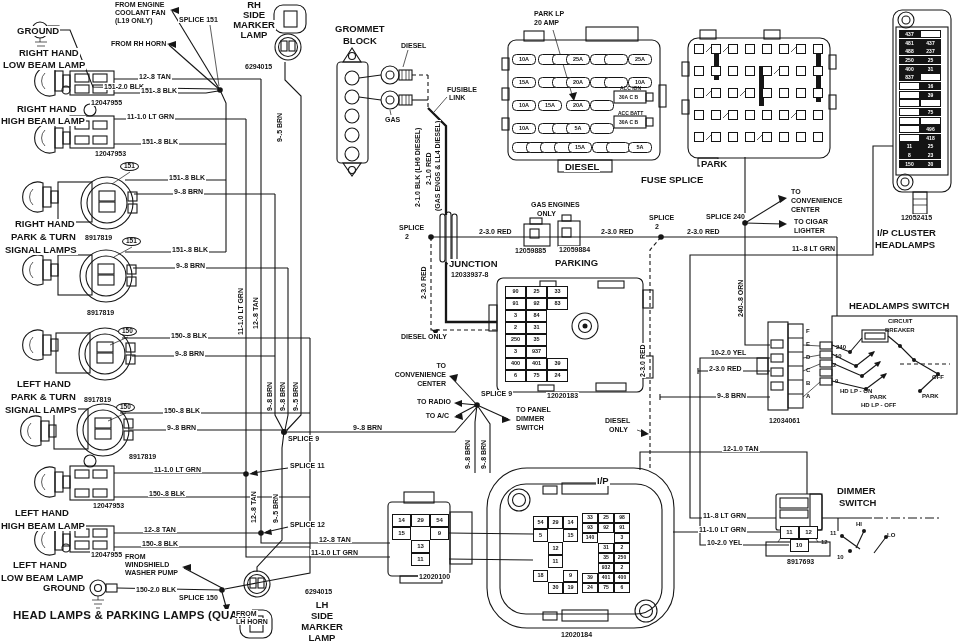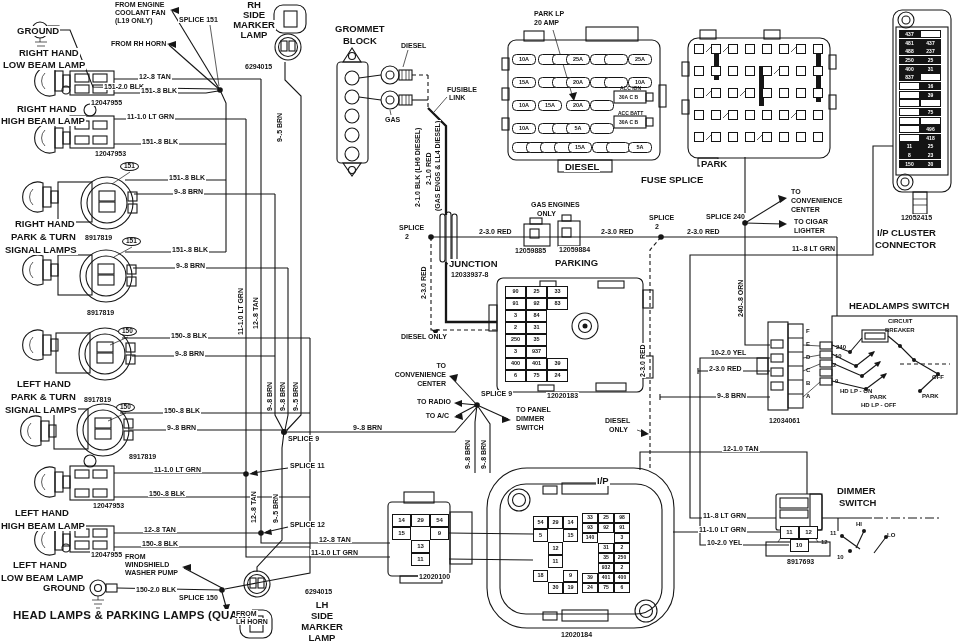--- a/index.html
+++ b/index.html
@@ -609,21 +609,21 @@
       <div class="lb t" style="left: 835px; top: 353px;">10</div>
       <div class="lb t" style="left: 833px; top: 362px;">2</div>
       <div class="lb t" style="left: 835px; top: 378px;">9</div>
       <div class="lb t" style="left: 840px; top: 388px;">HD LP - ON</div>
       <div class="lb t" style="left: 870px; top: 394px;">PARK</div>
       <div class="lb t" style="left: 861px; top: 402px;">HD LP - OFF</div>
       <div class="lb t" style="left: 932px; top: 374px;">OFF</div>
       <div class="lb t" style="left: 922px; top: 393px;">PARK</div>
       <div class="lb" style="left: 900px; top: 214px;">12052415</div>
       <div class="lb h" style="left: 876px; top: 228px;">I/P CLUSTER</div>
-      <div class="lb h" style="left: 874px; top: 240px;">CONNECTOR</div>
+      <div class="lb h" style="left: 874px; top: 240px;">HEADLAMPS</div>
       <div class="lb h" style="left: 596px; top: 476px;">I/P</div>
       <div class="lb" style="left: 560px; top: 631px;">12020184</div>
       <div class="lb" style="left: 418px; top: 573px;">12020100</div>
       <div class="lb" style="left: 722px; top: 445px;">12-1.0 TAN</div>
       <div class="lb" style="left: 702px; top: 512px;">11-.8 LT GRN</div>
       <div class="lb" style="left: 698px; top: 526px;">11-1.0 LT GRN</div>
       <div class="lb" style="left: 706px; top: 539px;">10-2.0 YEL</div>
       <div class="lb h" style="left: 836px; top: 486px;">DIMMER</div>
       <div class="lb h" style="left: 838px; top: 498px;">SWITCH</div>
       <div class="lb" style="left: 786px; top: 558px;">8917693</div>

